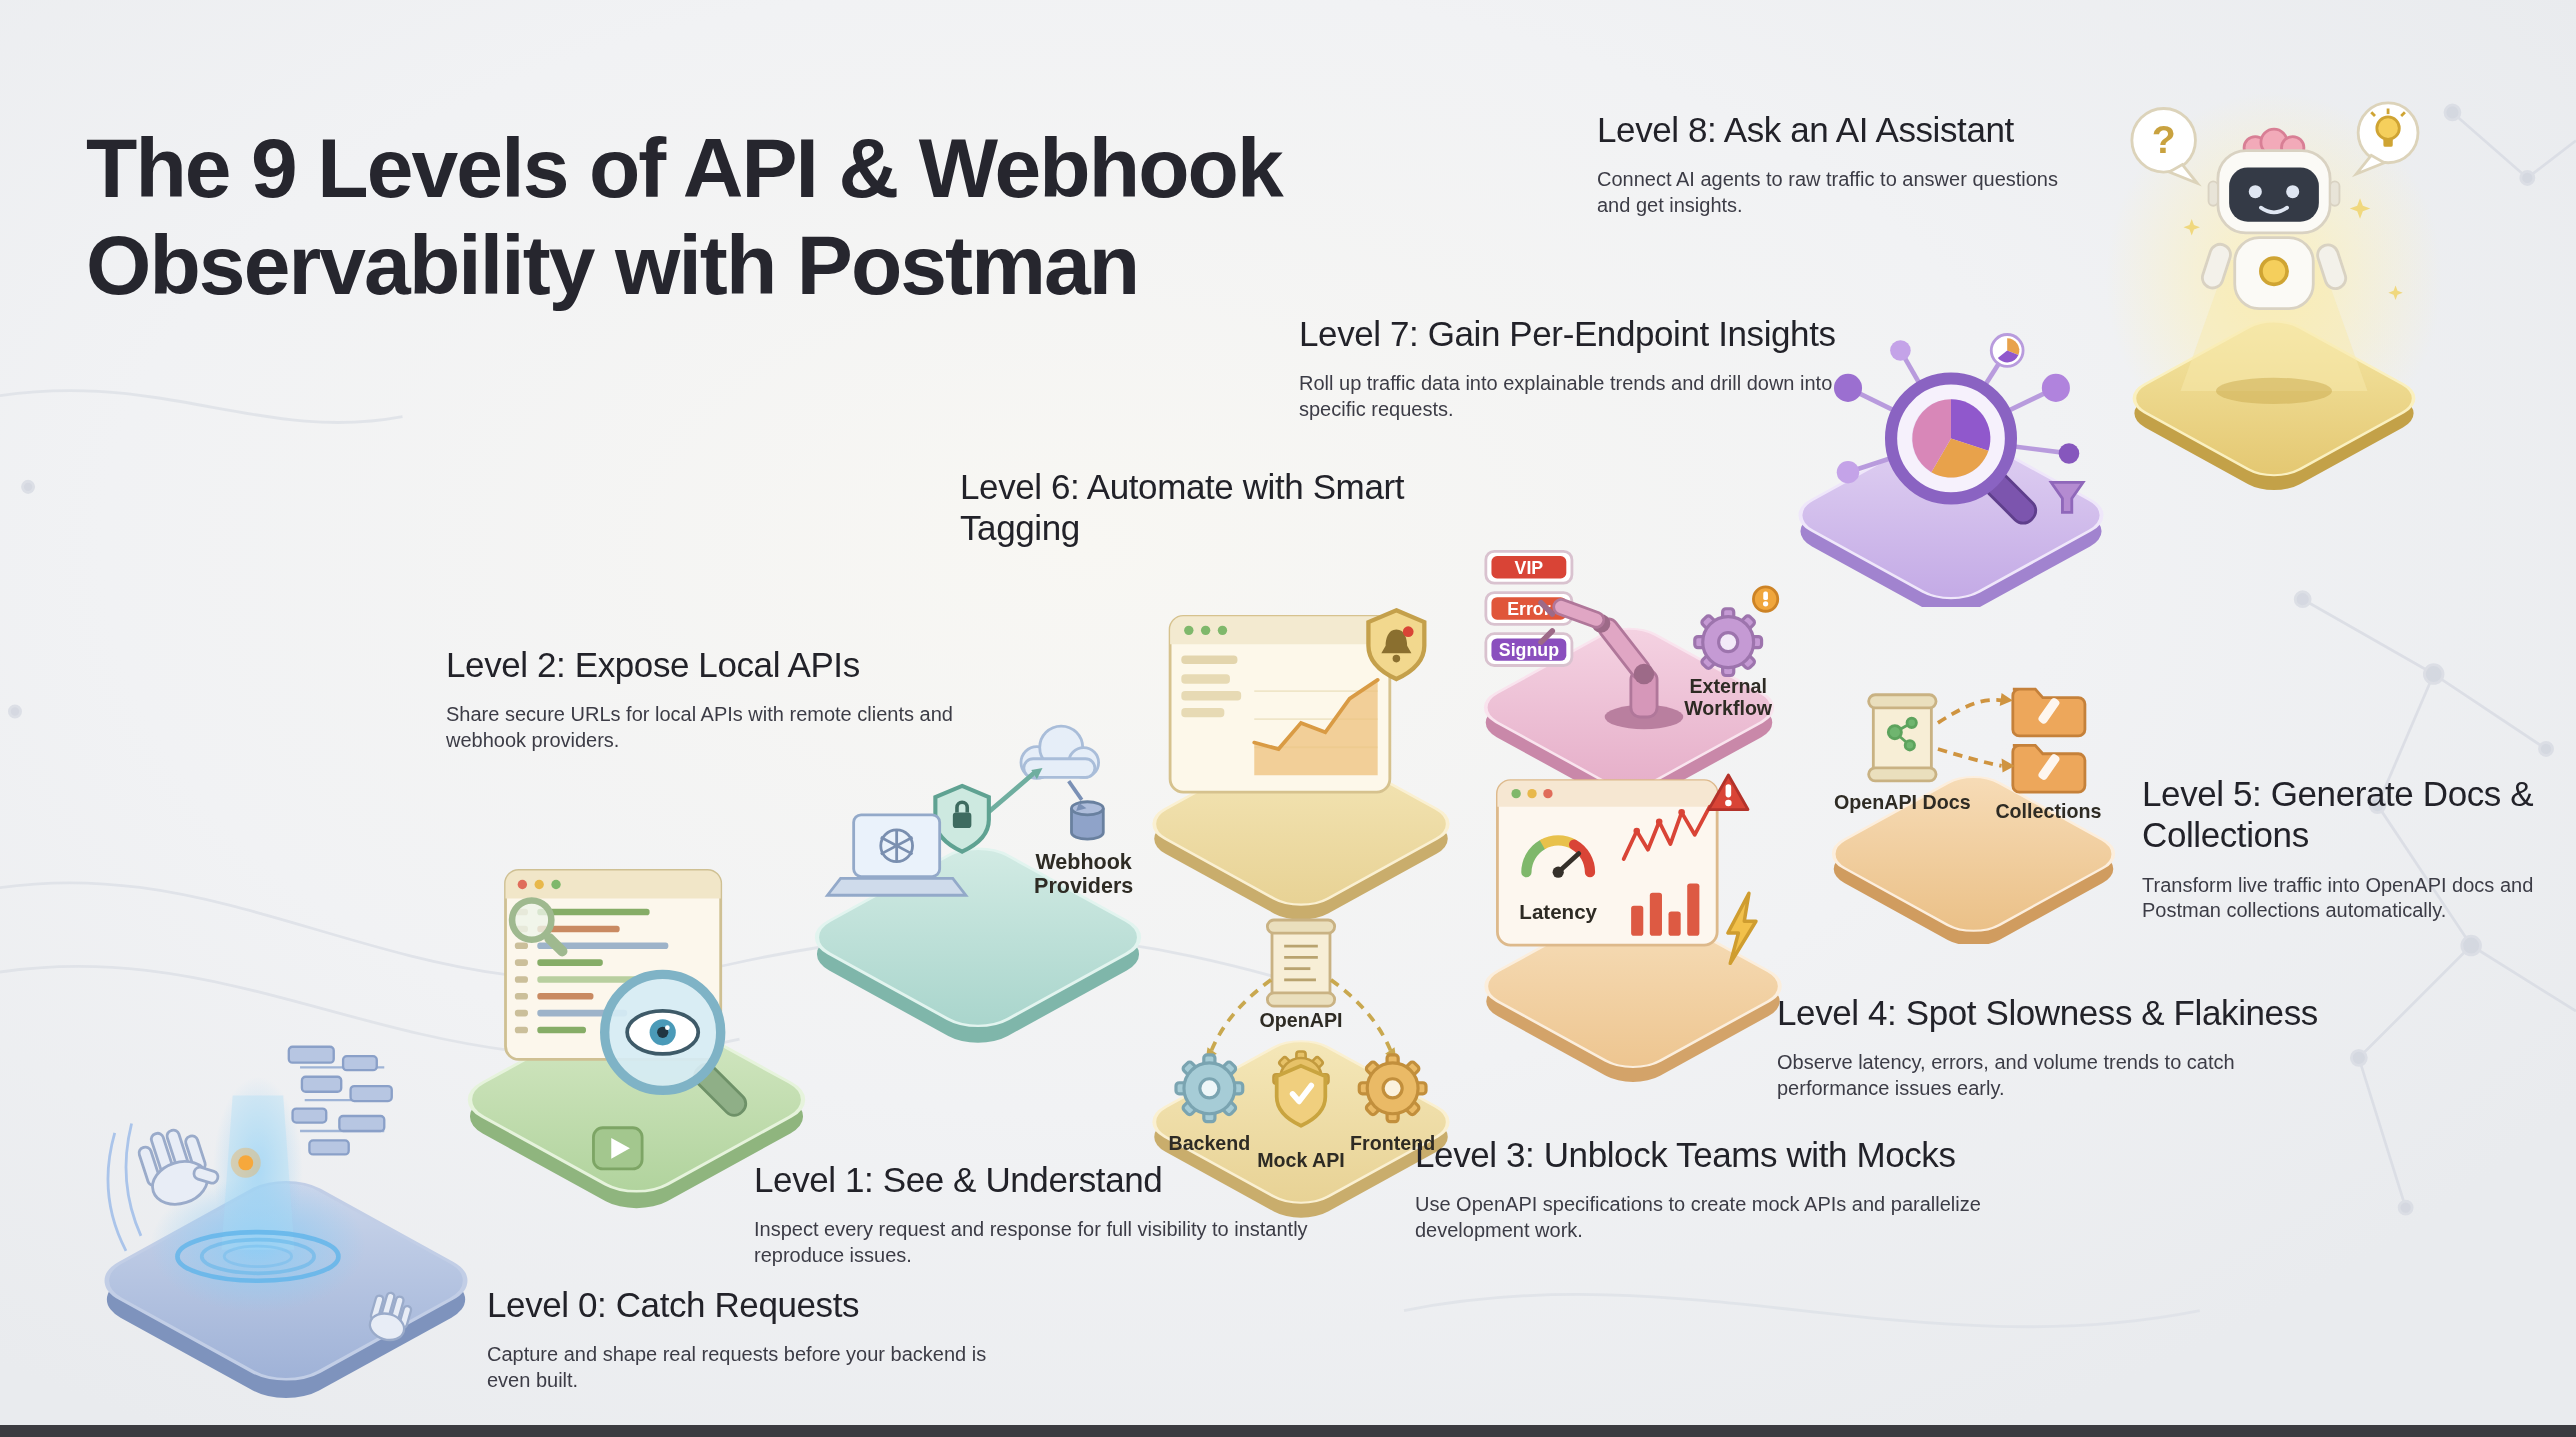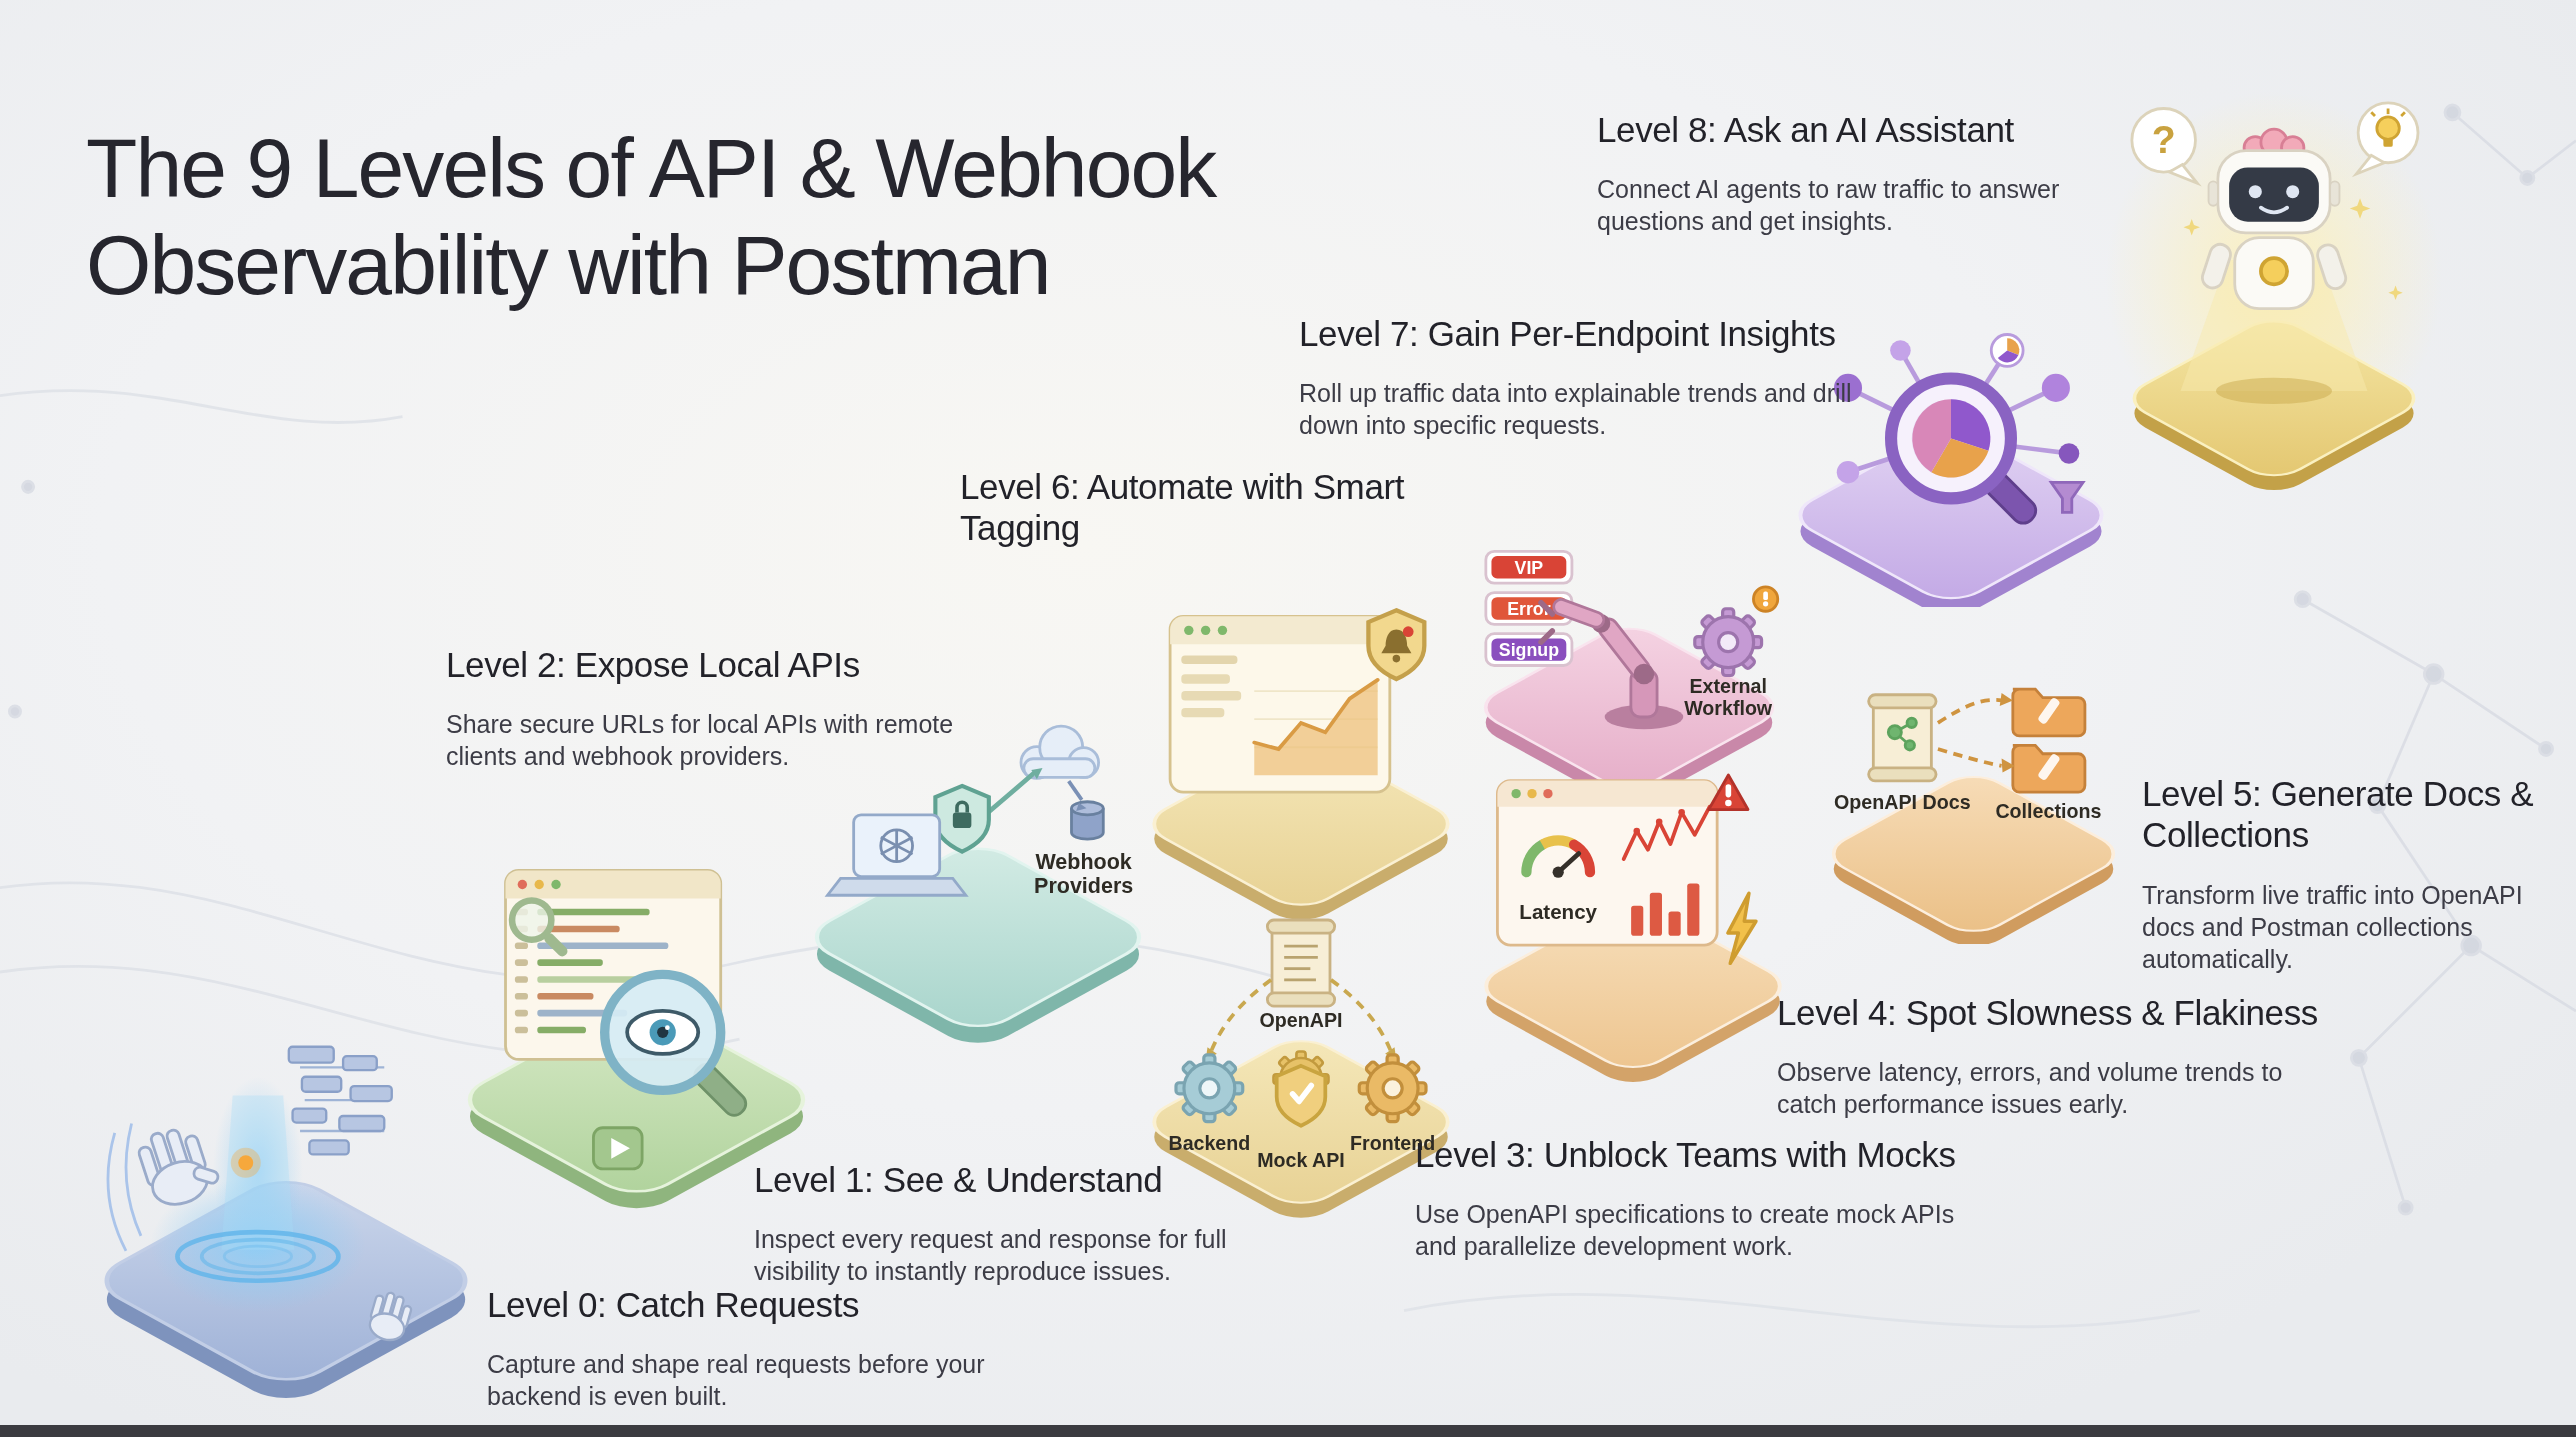--- a/index.html
+++ b/index.html
@@ -5,22 +5,22 @@
   *{box-sizing:border-box}
   html,body{margin:0;padding:0}
   body{font-family:"Liberation Sans",sans-serif;background:#e6e8ec}
   #canvas{
     position:relative;width:2576px;height:1438px;overflow:hidden;
     background:radial-gradient(ellipse 1778px 1030px at 42% 38%, #f8f7f3 0%, #f1f2f4 55%, #e9ebee 100%);
   }
   .illus{position:absolute;z-index:2}
   .level-text{position:absolute;z-index:3;color:#23232b}
   .level-heading{font-weight:400;font-size:35px;line-height:1.18;letter-spacing:-0.4px;color:#222229}
-  .level-body{font-size:25px;line-height:1.28;color:#3c3c46;margin-top:23px}
-  #title{position:absolute;left:86px;top:64px;z-index:3;font-size:84px;font-weight:400;
+  .level-body{font-size:20px;line-height:1.28;color:#3c3c46;margin-top:17px}
+  #title{position:absolute;left:86px;top:64px;z-index:3;font-size:84px;font-weight:700;
          line-height:1.15;color:#26262e;letter-spacing:-1.9px;width:1404px}
   #bg-decor{position:absolute;left:0;top:0;z-index:1}
   #bottom-bar{position:absolute;left:0;bottom:0;width:100%;height:13px;background:#3b3b40;z-index:4}
   svg text{font-family:"Liberation Sans",sans-serif}
   .svg-label{font-weight:700;fill:#2e2b24}
   .tag-text{font-weight:700;fill:#ffffff}
 </style>
 </head>
 <body>
 

